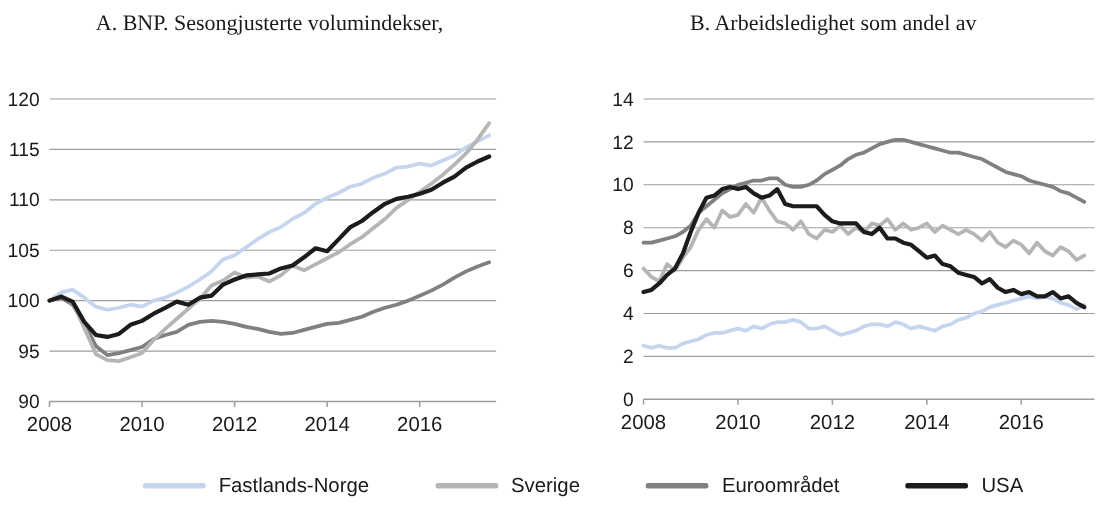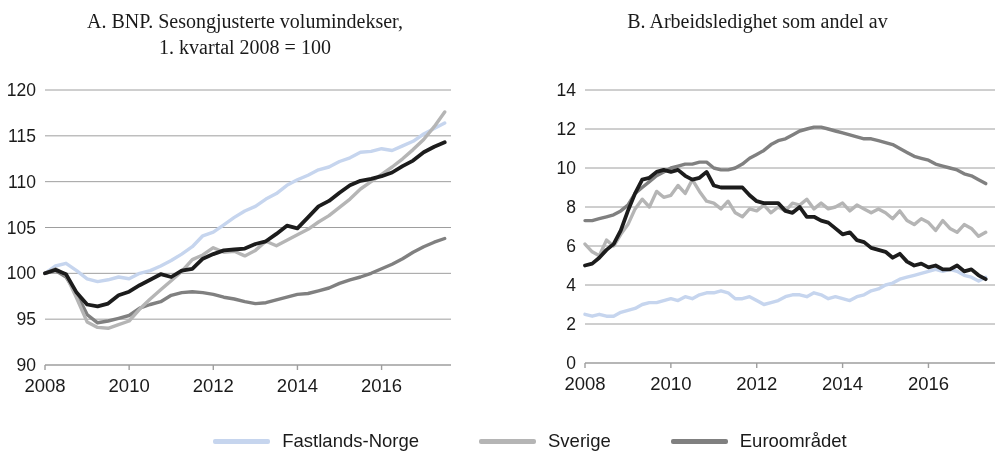--- a/index.html
+++ b/index.html
@@ -21,21 +21,20 @@
   .legend-line{display:inline-block;width:57px;height:5px;border-radius:2px;}
   .legend-label{font-size:18.5px;line-height:22px;color:#1a1a1a;}
 </style>
 </head>
 <body>
 
 <div class="fig">
 
   <div class="title titleA">
     <div>A. BNP. Sesongjusterte volumindekser,</div>
-    <div>1. kvartal 2008 = 100</div>
   </div>
 
   <div class="title titleB">
     <div>B. Arbeidsledighet som andel av</div>
   </div>
 
   <div id="chartA" class="chart chartA"><svg width="490" height="335">
         <text x="36" y="303" text-anchor="end" class="ylab">90</text>
         <text x="36" y="257.1666666666667" text-anchor="end" class="ylab">95</text>
         <text x="36" y="211.33333333333334" text-anchor="end" class="ylab">100</text>
@@ -112,15 +111,19 @@
       <span class="legend-label">Fastlands-Norge</span>
     </div>
     <div class="legend-item">
       <span class="legend-line" style="background: rgb(181, 181, 181);"></span>
       <span class="legend-label">Sverige</span>
     </div>
     <div class="legend-item">
       <span class="legend-line" style="background: rgb(128, 128, 128);"></span>
       <span class="legend-label">Euroområdet</span>
     </div>
+    <div class="legend-item">
+      <span class="legend-line" style="background: rgb(28, 28, 28);"></span>
+      <span class="legend-label">USA</span>
+    </div>
   </div>
 
 </div>
 
 </body></html>

